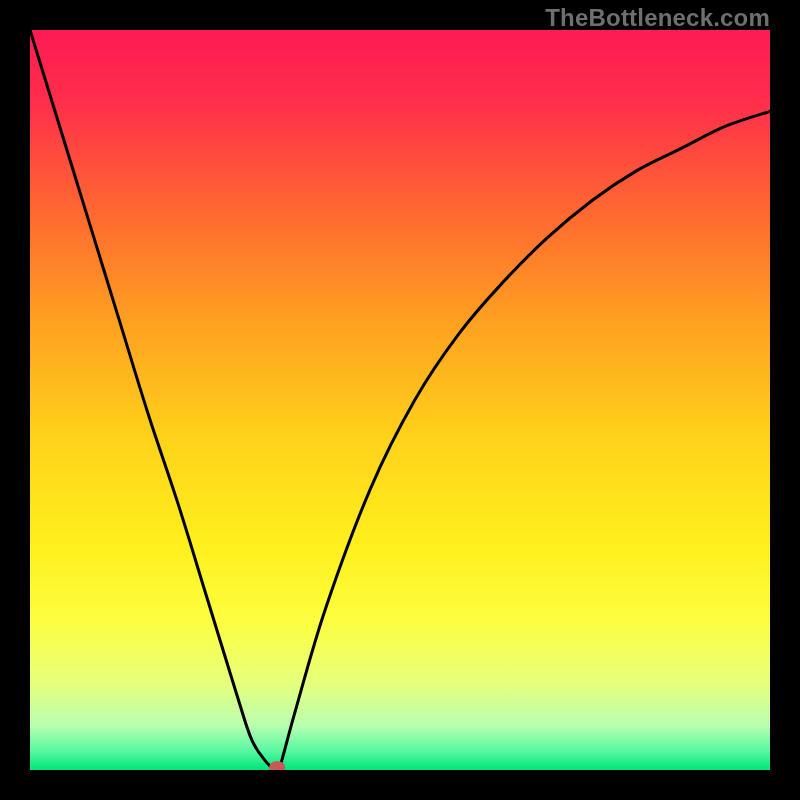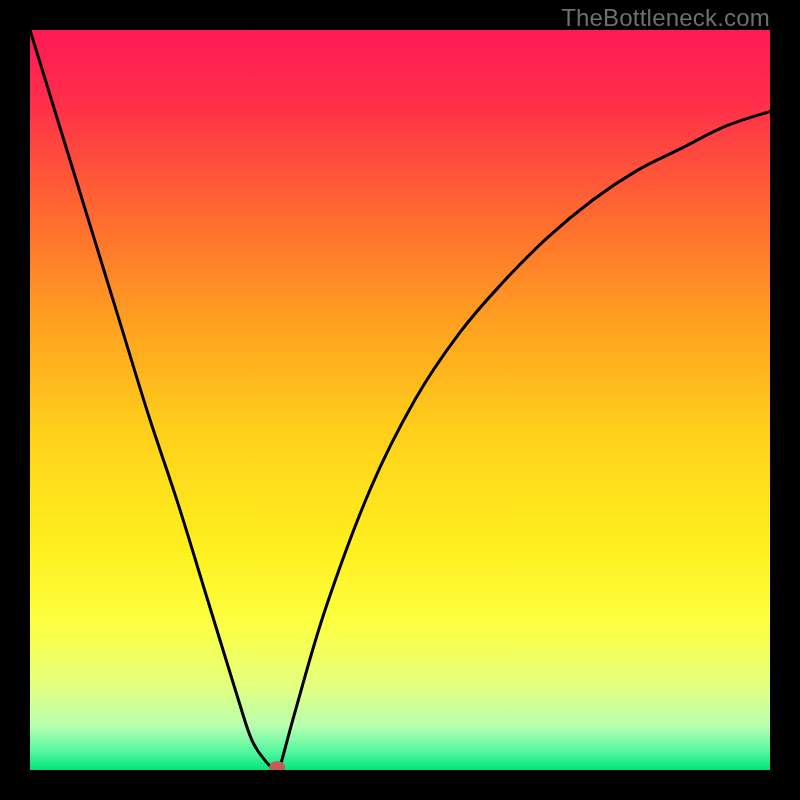--- a/index.html
+++ b/index.html
@@ -25,21 +25,21 @@
     top: 0;
     width: 740px;
     height: 740px;
   }
   .watermark {
     position: absolute;
     top: 4px;
     right: 30px;
     color: #6f6f6f;
     font-size: 24px;
-    font-weight: 400;
+    font-weight: 700;
     letter-spacing: 0.2px;
     user-select: none;
   }
   svg { display: block; }
 </style>
 </head>
 <body>
 
 <div class="watermark">TheBottleneck.com</div>
 

